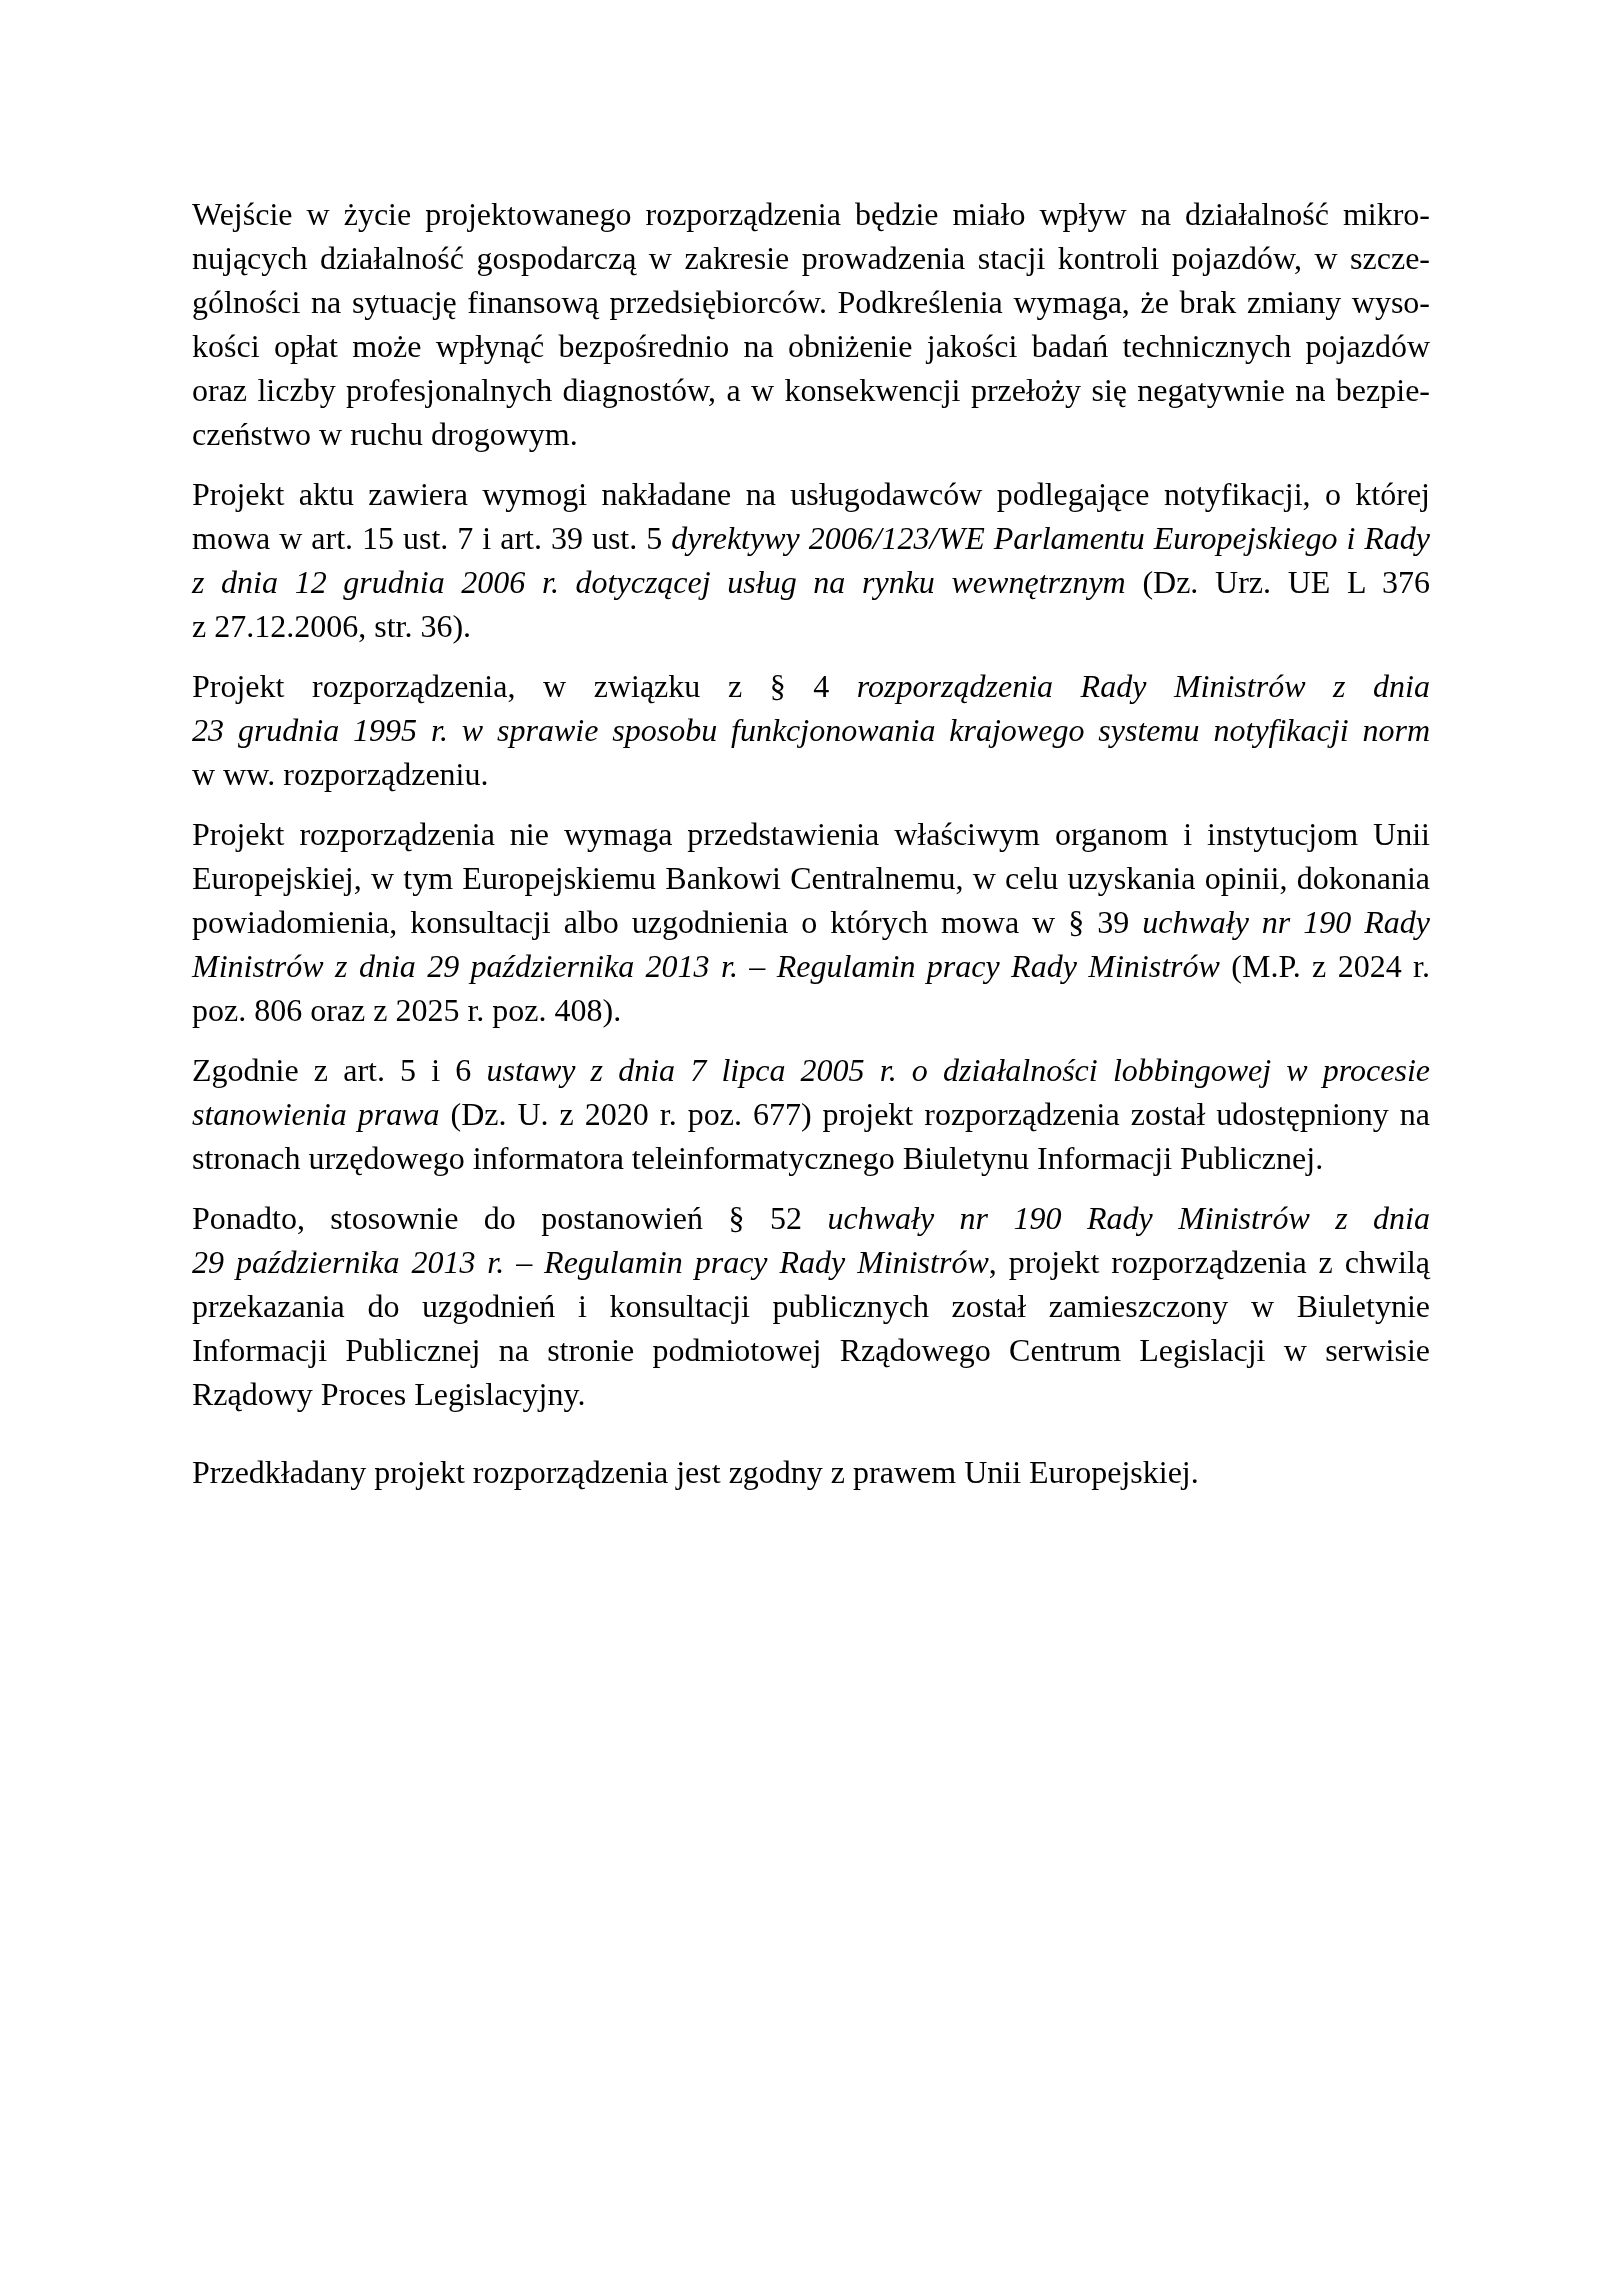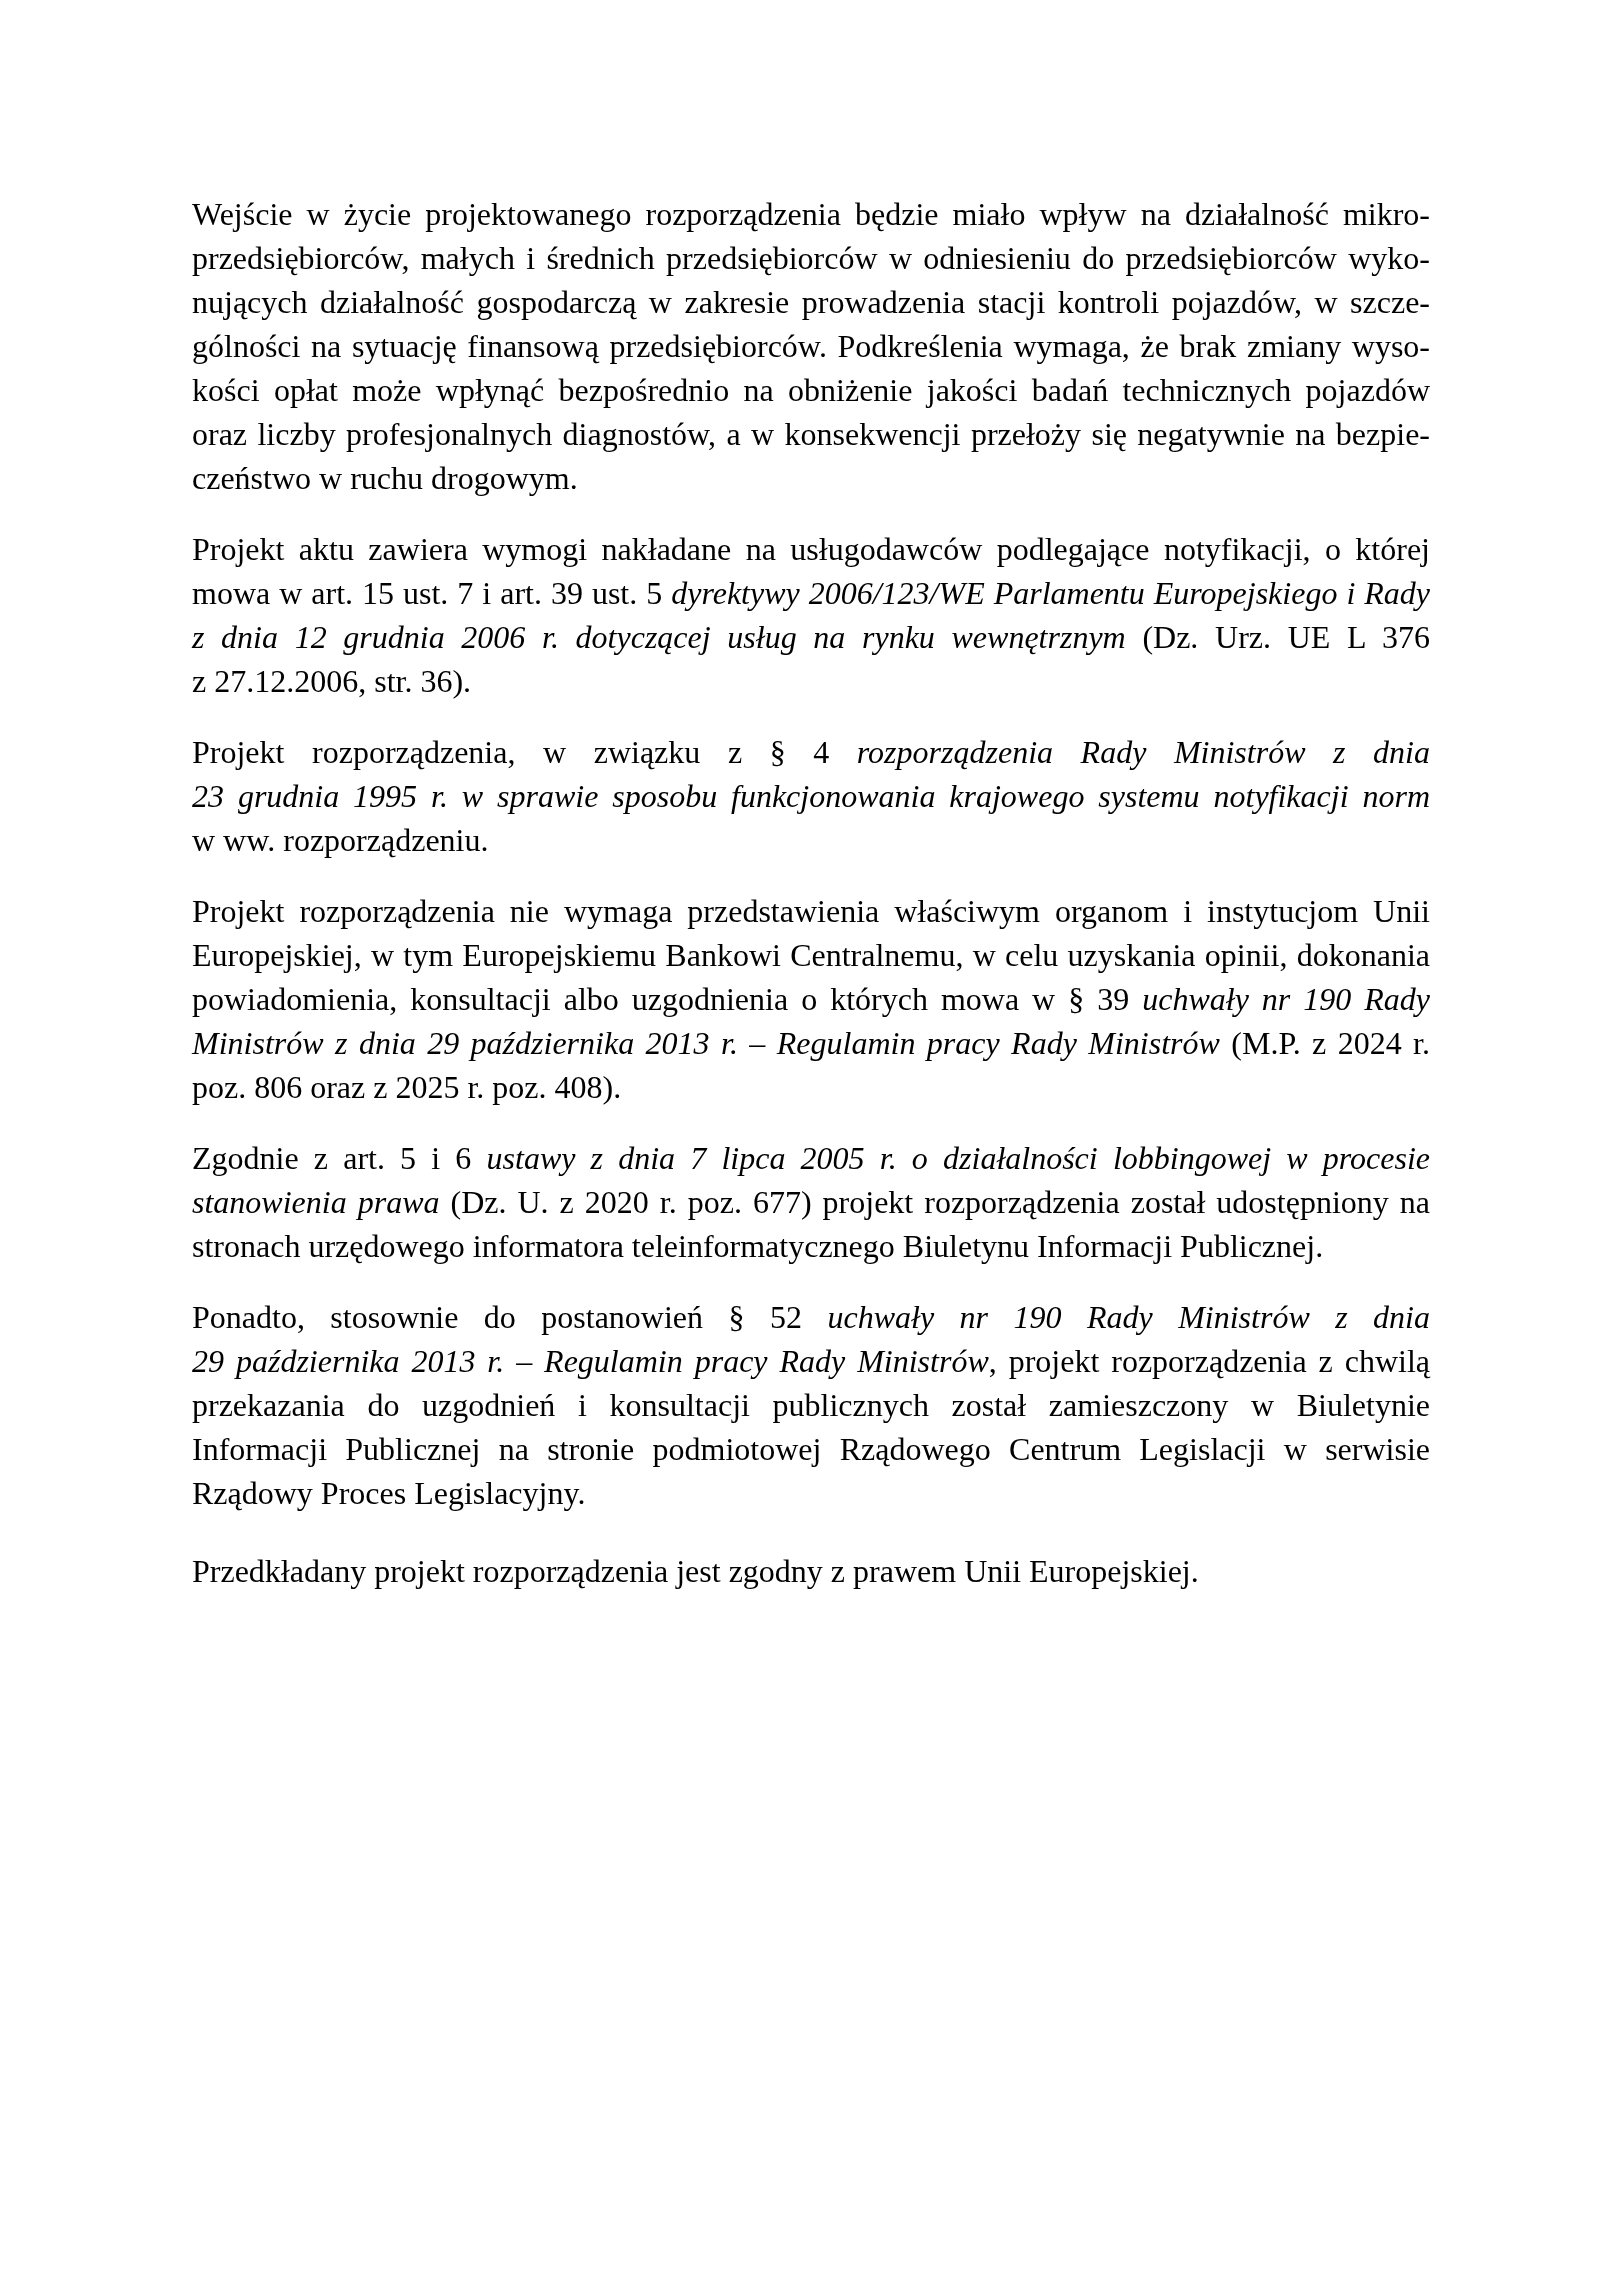--- a/index.html
+++ b/index.html
@@ -22,21 +22,21 @@
     position: absolute;
     left: 192px;
     top: 192px;
     width: 1238px;
   }
   .para {
     margin: 0;
     padding: 0;
   }
   .para + .para {
-    margin-top: 27px;
+    margin-top: 16px;
   }
   .para.extra-gap {
     margin-top: 34px;
   }
   .line {
     text-align: justify;
     text-align-last: justify;
     -moz-text-align-last: justify;
     white-space: normal;
     hyphens: none;
@@ -49,21 +49,20 @@
     font-style: italic;
   }
 </style>
 </head>
 <body>
 
 <div class="page">
   <div class="content">
       <div class="para">
         <div class="line"><span>Wejście w życie projektowanego rozporządzenia będzie miało wpływ na działalność mikro-</span></div>
-        <div class="line"><span>przedsiębiorców, małych i średnich przedsiębiorców w odniesieniu do przedsiębiorców wyko-</span></div>
         <div class="line"><span>nujących działalność gospodarczą w zakresie prowadzenia stacji kontroli pojazdów, w szcze-</span></div>
         <div class="line"><span>gólności na sytuację finansową przedsiębiorców. Podkreślenia wymaga, że brak zmiany wyso-</span></div>
         <div class="line"><span>kości opłat może wpłynąć bezpośrednio na obniżenie jakości badań technicznych pojazdów</span></div>
         <div class="line"><span>oraz liczby profesjonalnych diagnostów, a w konsekwencji przełoży się negatywnie na bezpie-</span></div>
         <div class="line last"><span>czeństwo w ruchu drogowym.</span></div>
       </div>
       <div class="para">
         <div class="line"><span>Projekt aktu zawiera wymogi nakładane na usługodawców podlegające notyfikacji, o której</span></div>
         <div class="line"><span>mowa w art. 15 ust. 7 i art. 39 ust. 5 </span><em>dyrektywy 2006/123/WE Parlamentu Europejskiego i Rady</em></div>
         <div class="line"><em>z dnia 12 grudnia 2006 r. dotyczącej usług na rynku wewnętrznym</em><span> (Dz. Urz. UE L 376</span></div>

